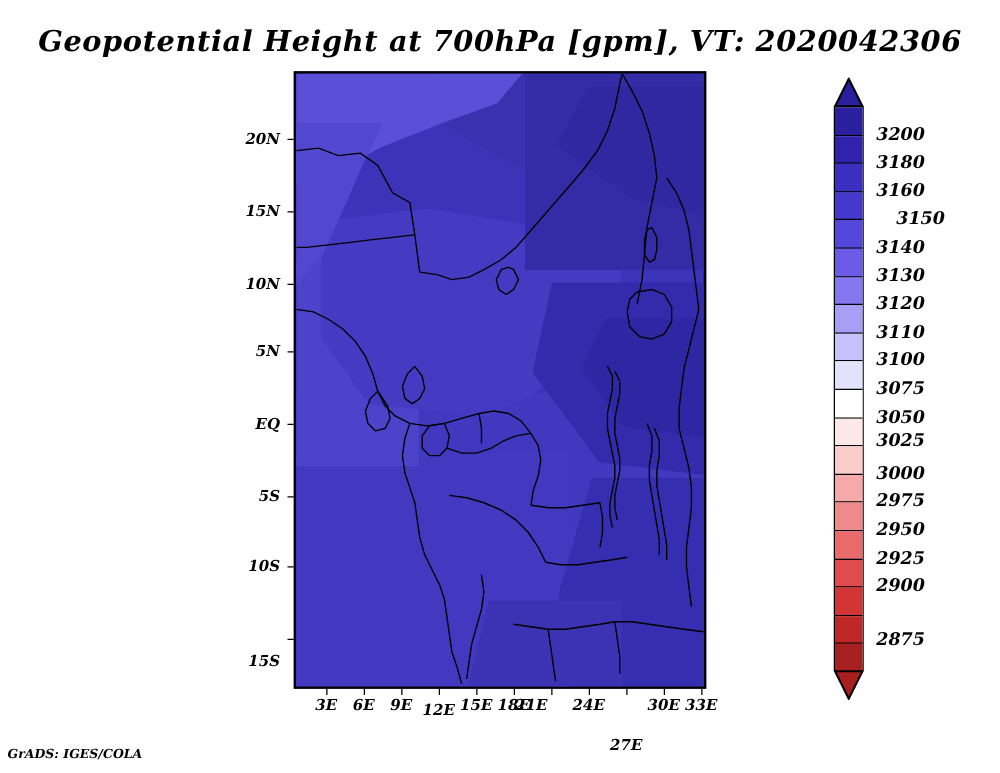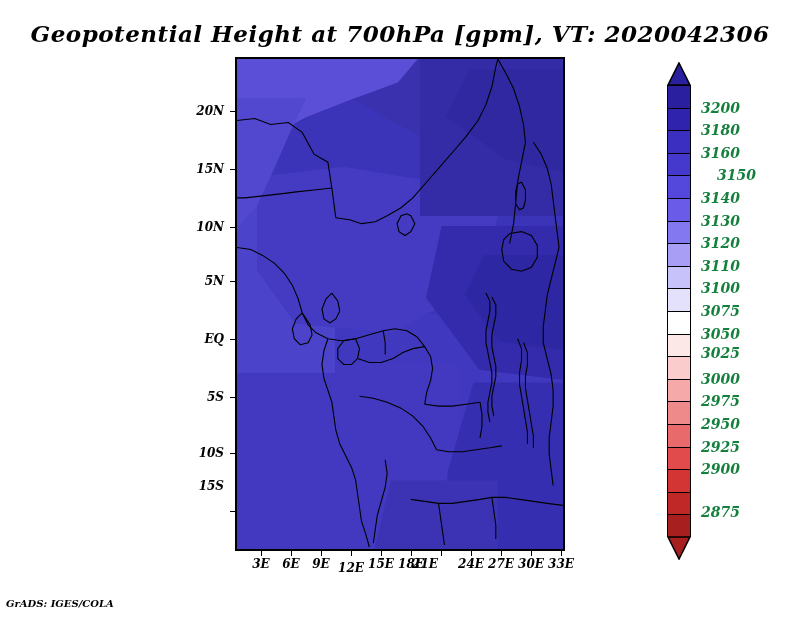--- a/index.html
+++ b/index.html
@@ -185,21 +185,21 @@
   #cbar-arrow-top { top: 0; }
   #cbar-arrow-bot { top: 474px; }
 
   .clabel {
     position: absolute;
     left: 34px;
     font-family: "DejaVu Serif", serif;
     font-style: italic;
     font-weight: bold;
     font-size: 14px;
-    color: #15803d;
+    color: #000000;
     white-space: nowrap;
     transform: translateY(-50%);
   }
 
   
   #footer {
     position: absolute;
     left: 6px;
     top: 598px;
     font-family: "DejaVu Serif", serif;
@@ -294,41 +294,41 @@
 <div class="tick tick-x" style="left:561px;  top:551px;"></div>
 
 <div class="axlabel axlabel-x" style="left:261px; top:557px;">3E</div>
 <div class="axlabel axlabel-x" style="left:291px; top:557px;font-style:italic;">6E</div>
 <div class="axlabel axlabel-x" style="left:321px; top:557px;">9E</div>
 <div class="axlabel axlabel-x" style="left:351px; top:561px;">12E</div>
 <div class="axlabel axlabel-x" style="left:381px; top:557px;">15E</div>
 <div class="axlabel axlabel-x" style="left:411px; top:557px;">18E</div>
 <div class="axlabel axlabel-x" style="left:425px; top:557px;">21E</div>
 <div class="axlabel axlabel-x" style="left:471px; top:557px;">24E</div>
-<div class="axlabel axlabel-x" style="left:501px; top:557px;">27E</div>
+<div class="axlabel axlabel-x" style="left:501px; top:589px;">27E</div>
 <div class="axlabel axlabel-x" style="left:531px; top:557px;">30E</div>
 <div class="axlabel axlabel-x" style="left:561px; top:557px;">33E</div>
 
 <div class="tick tick-y" style="left:230px; top:111px;"></div>
 <div class="tick tick-y" style="left:230px; top:169px;"></div>
 <div class="tick tick-y" style="left:230px; top:227px;"></div>
 <div class="tick tick-y" style="left:230px; top:281px;"></div>
 <div class="tick tick-y" style="left:230px; top:339px;"></div>
 <div class="tick tick-y" style="left:230px; top:397px;"></div>
 <div class="tick tick-y" style="left:230px; top:453px;"></div>
 <div class="tick tick-y" style="left:230px; top:511px;"></div>
 
 <div class="axlabel axlabel-y" style="left:176px; top:111px; width:48px;">20N</div>
 <div class="axlabel axlabel-y" style="left:176px; top:169px; width:48px;">15N</div>
 <div class="axlabel axlabel-y" style="left:176px; top:227px; width:48px;">10N</div>
 <div class="axlabel axlabel-y" style="left:176px; top:281px; width:48px;">5N</div>
 <div class="axlabel axlabel-y" style="left:176px; top:339px; width:48px;">EQ</div>
 <div class="axlabel axlabel-y" style="left:176px; top:397px; width:48px;">5S</div>
 <div class="axlabel axlabel-y" style="left:176px; top:453px; width:48px;">10S</div>
-<div class="axlabel axlabel-y" style="left:176px; top:486px; width:48px;">15S</div>
+<div class="axlabel axlabel-y" style="left:176px; top:529px; width:48px;">15S</div>
 
 <div id="cbar">
 
   <svg class="carrow" id="cbar-arrow-top" viewBox="0 0 24 24" preserveAspectRatio="none">
     <polygon points="12,1 23,23 1,23" fill="#2a1f9e" stroke="#000000" stroke-width="1.6"></polygon>
   </svg>
 
   <div id="cbar-body">
     <div class="cband" style="top: 0px; height: 22.6px; background: rgb(42, 31, 158);"></div>
     <div class="cband" style="top: 22.6px; height: 22.6px; background: rgb(47, 35, 173);"></div>

